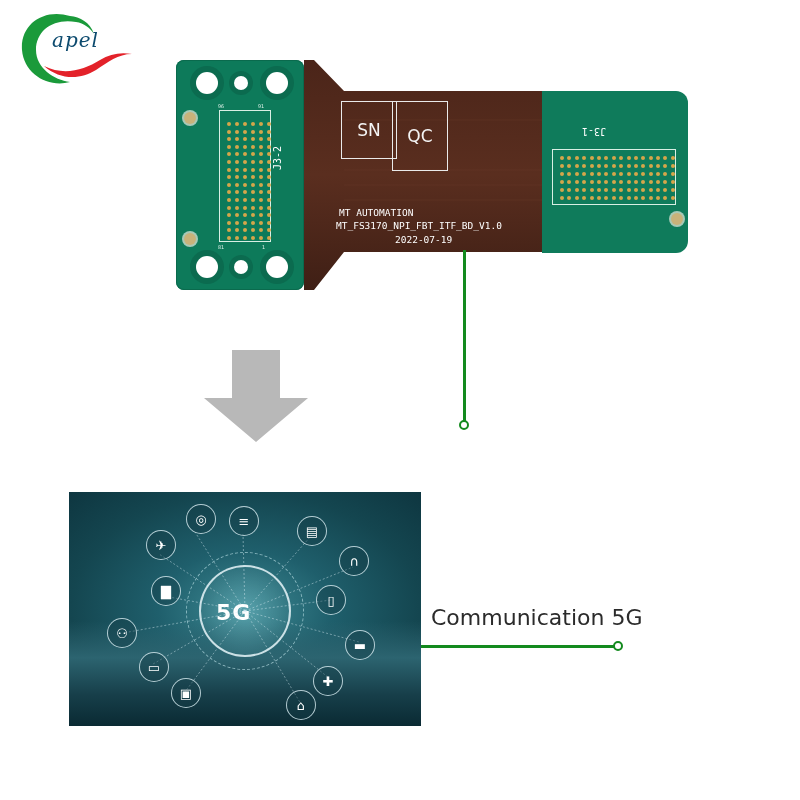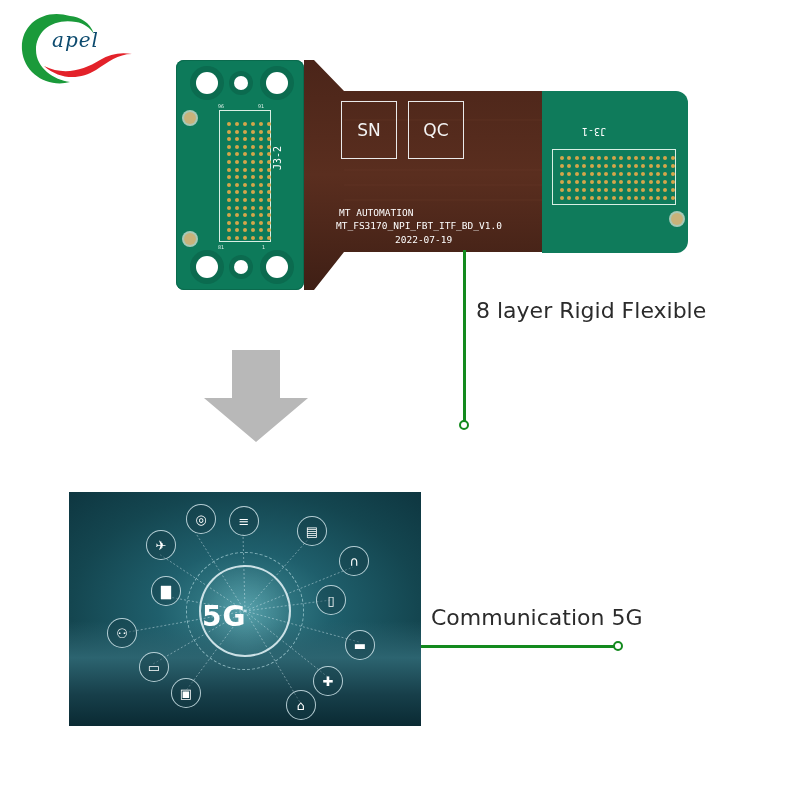--- a/index.html
+++ b/index.html
@@ -38,21 +38,21 @@
     
     .arrow { left: 204px; top: 350px; width: 104px; height: 92px; }
 
     
     .img5g { left: 69px; top: 492px; width: 352px; height: 234px; overflow: hidden;
       background: radial-gradient(ellipse at 50% 50%, #3e8a94 0%, #1f5f6c 35%, #144650 70%, #0e3640 100%); }
     .city { position: absolute; left: 0; bottom: 0; width: 100%; height: 45%;
       background: linear-gradient(180deg, rgba(70,130,140,0.0) 0%, #2c6470 35%, #173f4a 70%, #0a2a33 100%); }
     .icon-circle { position: absolute; width: 30px; height: 30px; border: 1px solid rgba(220,240,245,0.8); border-radius: 50%; display: flex; align-items: center; justify-content: center; color: #ffffff; font-size: 13px; background: rgba(20,60,70,0.4); }
     .globe-ring { position: absolute; border-radius: 50%; }
-    .label-5g { position: absolute; left: 133px; top: 108px; font-family: "DejaVu Sans", sans-serif; font-weight: bold; font-size: 28px; color: #ffffff; letter-spacing: 1px; }
+    .label-5g { position: absolute; left: 147px; top: 108px; font-family: "DejaVu Sans", sans-serif; font-weight: bold; font-size: 22px; color: #ffffff; letter-spacing: 1px; }
   </style>
 </head>
 <body>
 
 <div class="abs logo">
   <svg width="122" height="80" viewBox="0 0 122 80">
     <path d="M56 6 C 30 -2, 6 14, 8 40 C 10 64, 34 78, 56 72 C 40 70, 22 58, 22 40 C 22 20, 40 8, 62 12 C 70 13, 76 18, 80 24 C 76 12, 66 7, 56 6 Z" fill="#1a9a3a"></path>
     <path d="M30 56 C 50 66, 70 60, 86 50 C 96 44, 106 42, 118 44 C 104 44, 94 52, 82 60 C 66 70, 46 70, 30 56 Z" fill="#e3222a"></path>
   </svg>
   <span class="logo-word">apel</span>
@@ -190,21 +190,21 @@
       <i class="pin"></i>
       <i class="pin"></i>
       <i class="pin"></i>
       <i class="pin"></i>
   </div>
   <span class="silk" style="left:96px;top:110px;font-size:10px;transform:rotate(-90deg);transform-origin:left top;">J3-2</span>
 
   <div class="cell-box" style="left:165px;top:41px;width:56px;height:58px;">
       <span>SN</span>
     </div>
-  <div class="cell-box" style="left:232px;top:41px;width:56px;height:58px;">
+  <div class="cell-box" style="left:216px;top:41px;width:56px;height:70px;">
       <span>QC</span>
     </div>
 
   <span class="silk" style="left:163px;top:147px;font-size:9.5px;">MT AUTOMATION</span>
   <span class="silk" style="left:160px;top:160px;font-size:9.5px;">MT_FS3170_NPI_FBT_ITF_BD_V1.0</span>
   <span class="silk" style="left:219px;top:174px;font-size:9.5px;">2022-07-19</span>
 
   <div class="connector" style="left:376px;top:89px;width:124px;height:56px;"></div>
   <span class="silk" style="left:406px;top:66px;font-size:10px;transform:rotate(180deg);">J3-1</span>
   <div class="pins" style="left:384px;top:96px;grid-template-columns:repeat(16,4px);gap:4px 3.4px;">
@@ -304,21 +304,20 @@
       <i class="pin"></i>
       <i class="pin"></i>
       <i class="pin"></i>
   </div>
   <div class="via" style="left:495px;top:153px;"></div>
 </div>
 
 <div class="abs lead-v"></div>
 <div class="abs lead-dot" style="left:459px;top:420px;"></div>
 <div class="abs spec-text">
-  <div>8 layer Rigid Flexible</div>
 </div>
 
 <svg class="abs arrow" viewBox="0 0 104 92">
   <polygon points="28,0 76,0 76,48 104,48 52,92 0,48 28,48" fill="#b8b8b8"></polygon>
 </svg>
 
 <div class="abs img5g">
   <div class="city"></div>
   <div class="globe-ring" style="left:117px;top:60px;width:118px;height:118px;border:1px dashed rgba(200,235,240,0.6);"></div>
   <div class="globe-ring" style="left:130px;top:73px;width:92px;height:92px;border:2px solid rgba(230,245,248,0.85);background:radial-gradient(circle, rgba(120,190,200,0.45), rgba(30,90,100,0.3));"></div>

